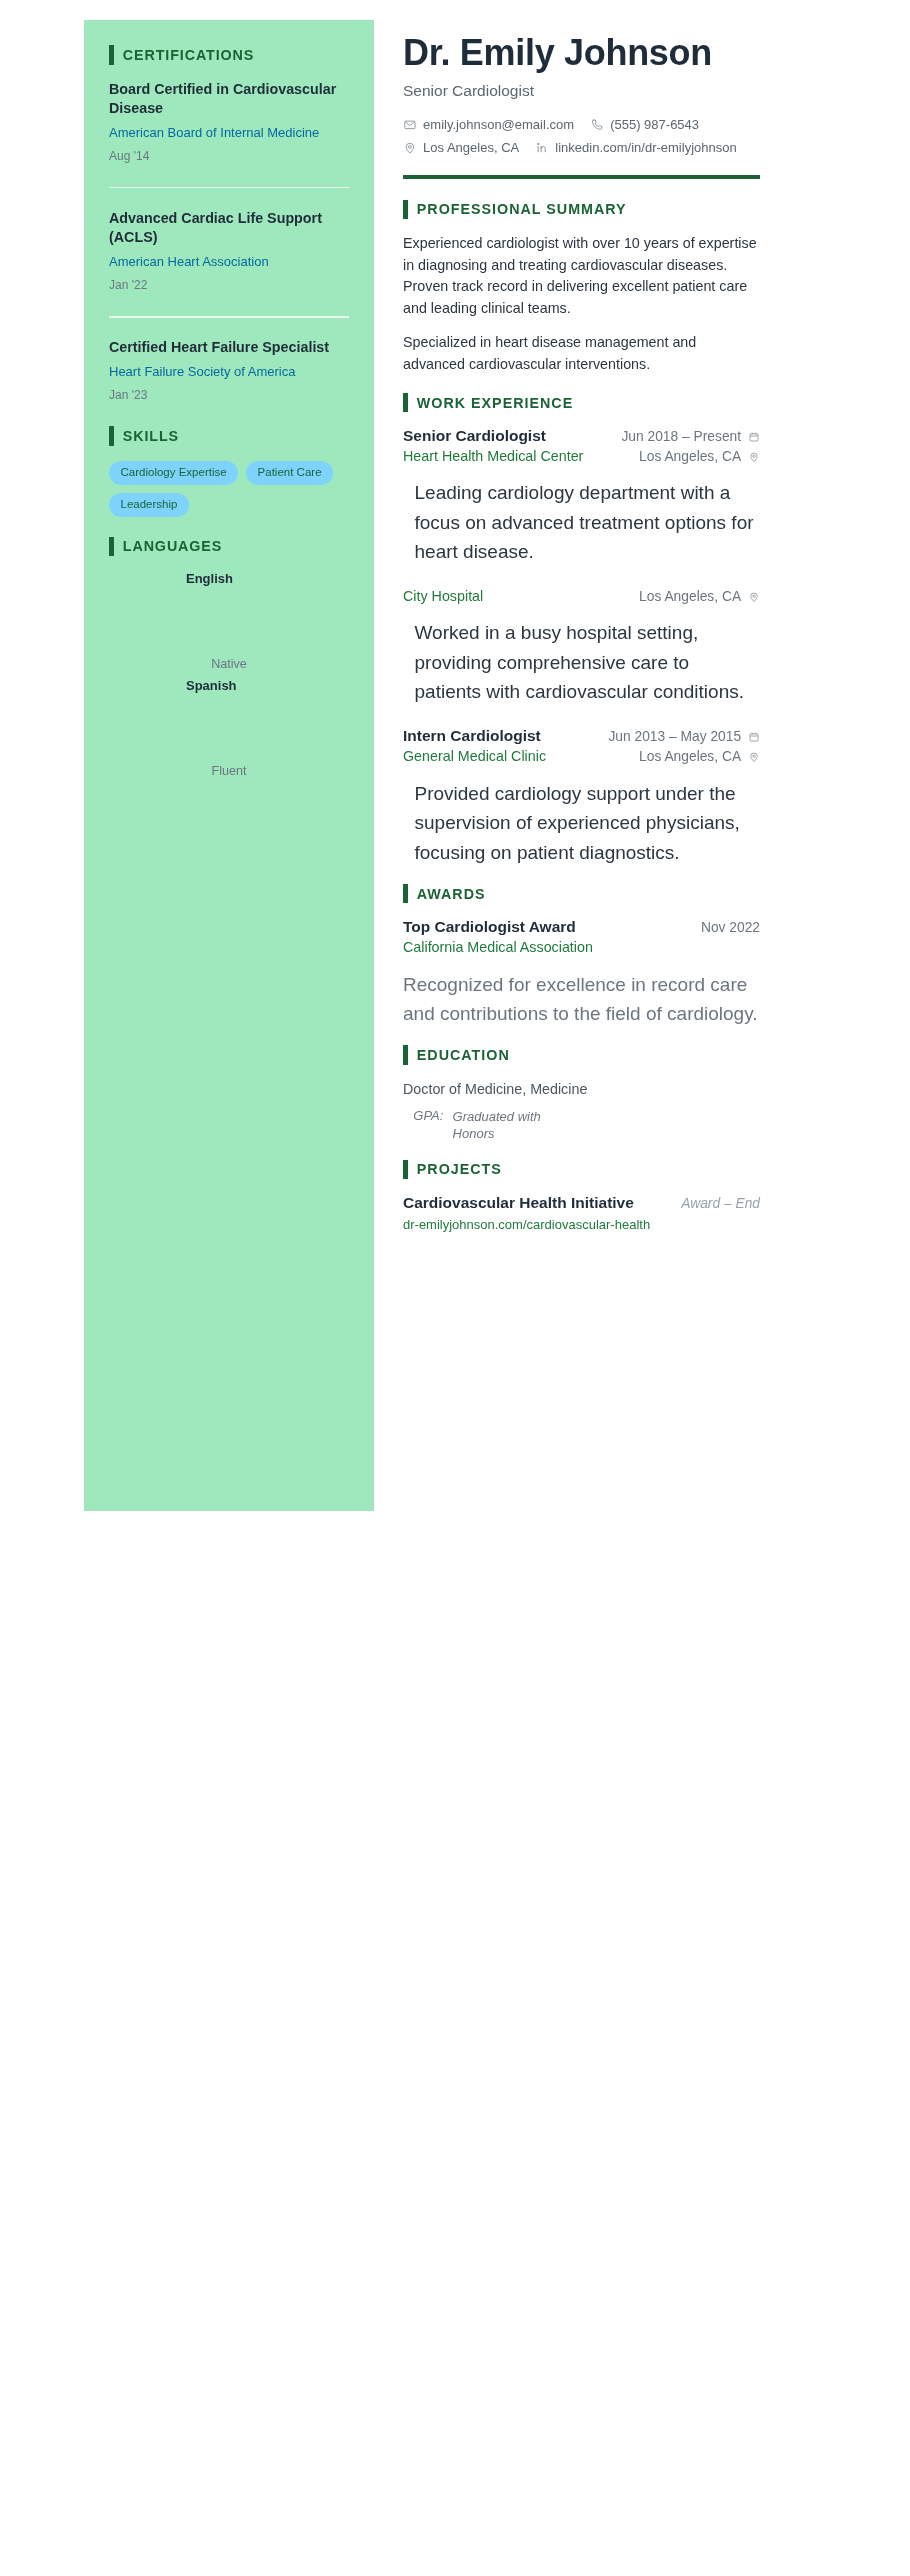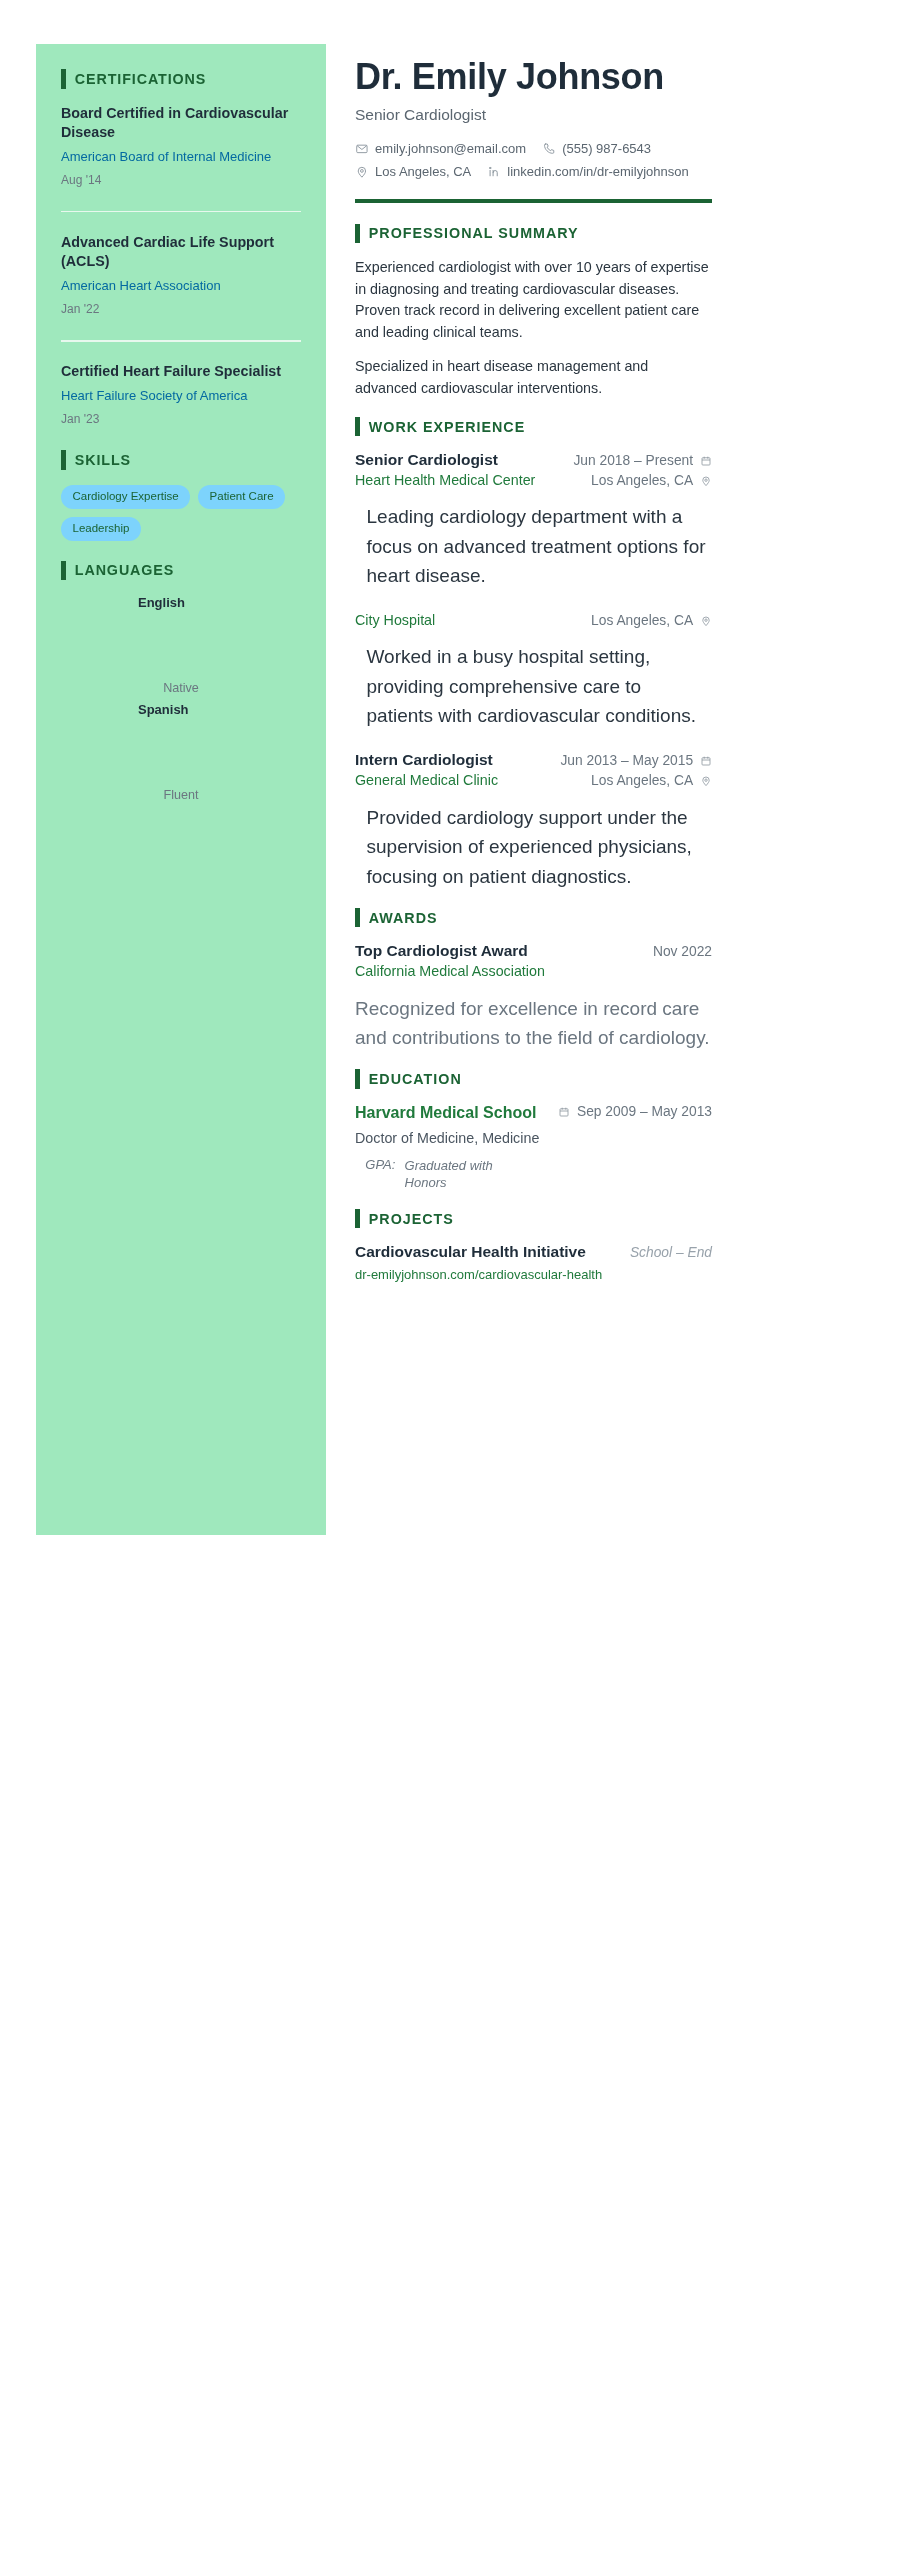--- a/index.html
+++ b/index.html
@@ -10,21 +10,22 @@
     font-family: "Liberation Sans", sans-serif;
   }
 
   body { padding: 0; }
 
   .page {
     position: relative;
     width: 782px;
     min-height: 2576px;
     background: #ffffff;
-    padding: 44px 36px 0 36px;
+    padding: 20px 36px 0 36px;
+    margin-left: 48px;
   }
 
   .resume {
     display: flex;
     align-items: flex-start;
     gap: 0;
   }
 
   
   .sidebar {
@@ -494,49 +495,37 @@
           <p class="entry-desc muted">Recognized for excellence in record care and contributions to the field of cardiology.</p>
         </div>
       </section>
 
       <section class="section">
         <div class="sec-heading">
           <span class="bar"></span>
           <span class="txt">EDUCATION</span>
         </div>
         <div class="entry">
-          <div class="entry-line">
-            <span class="edu-school">Harvard Medical School</span>
-            <span class="entry-meta">
-              <span>
-                <svg width="12" height="12" viewBox="0 0 24 24" fill="none" stroke="#8a949d" stroke-width="1.6">
-                  <rect x="4" y="5.5" width="16" height="14.5" rx="1.6"></rect>
-                  <path d="M4 10h16M8.4 3.4v4M15.6 3.4v4"></path>
-                </svg>
-              </span>
-              <span>Sep 2009  –  May 2013</span>
-            </span>
-          </div>
           <div class="edu-degree">Doctor of Medicine, Medicine</div>
           <div class="edu-extra">
             <span class="edu-extra-label">GPA:</span>
             <span class="edu-extra-value">Graduated with Honors</span>
           </div>
         </div>
       </section>
 
       <section class="section">
         <div class="sec-heading">
           <span class="bar"></span>
           <span class="txt">PROJECTS</span>
         </div>
         <div class="entry">
           <div class="entry-line">
             <span class="entry-title">Cardiovascular Health Initiative</span>
-            <span class="proj-range">School – End</span>
+            <span class="proj-range">Award – End</span>
           </div>
           <div class="proj-url">dr-emilyjohnson.com/cardiovascular-health</div>
         </div>
       </section>
 
     </main>
   </div>
 </div>
 
 

